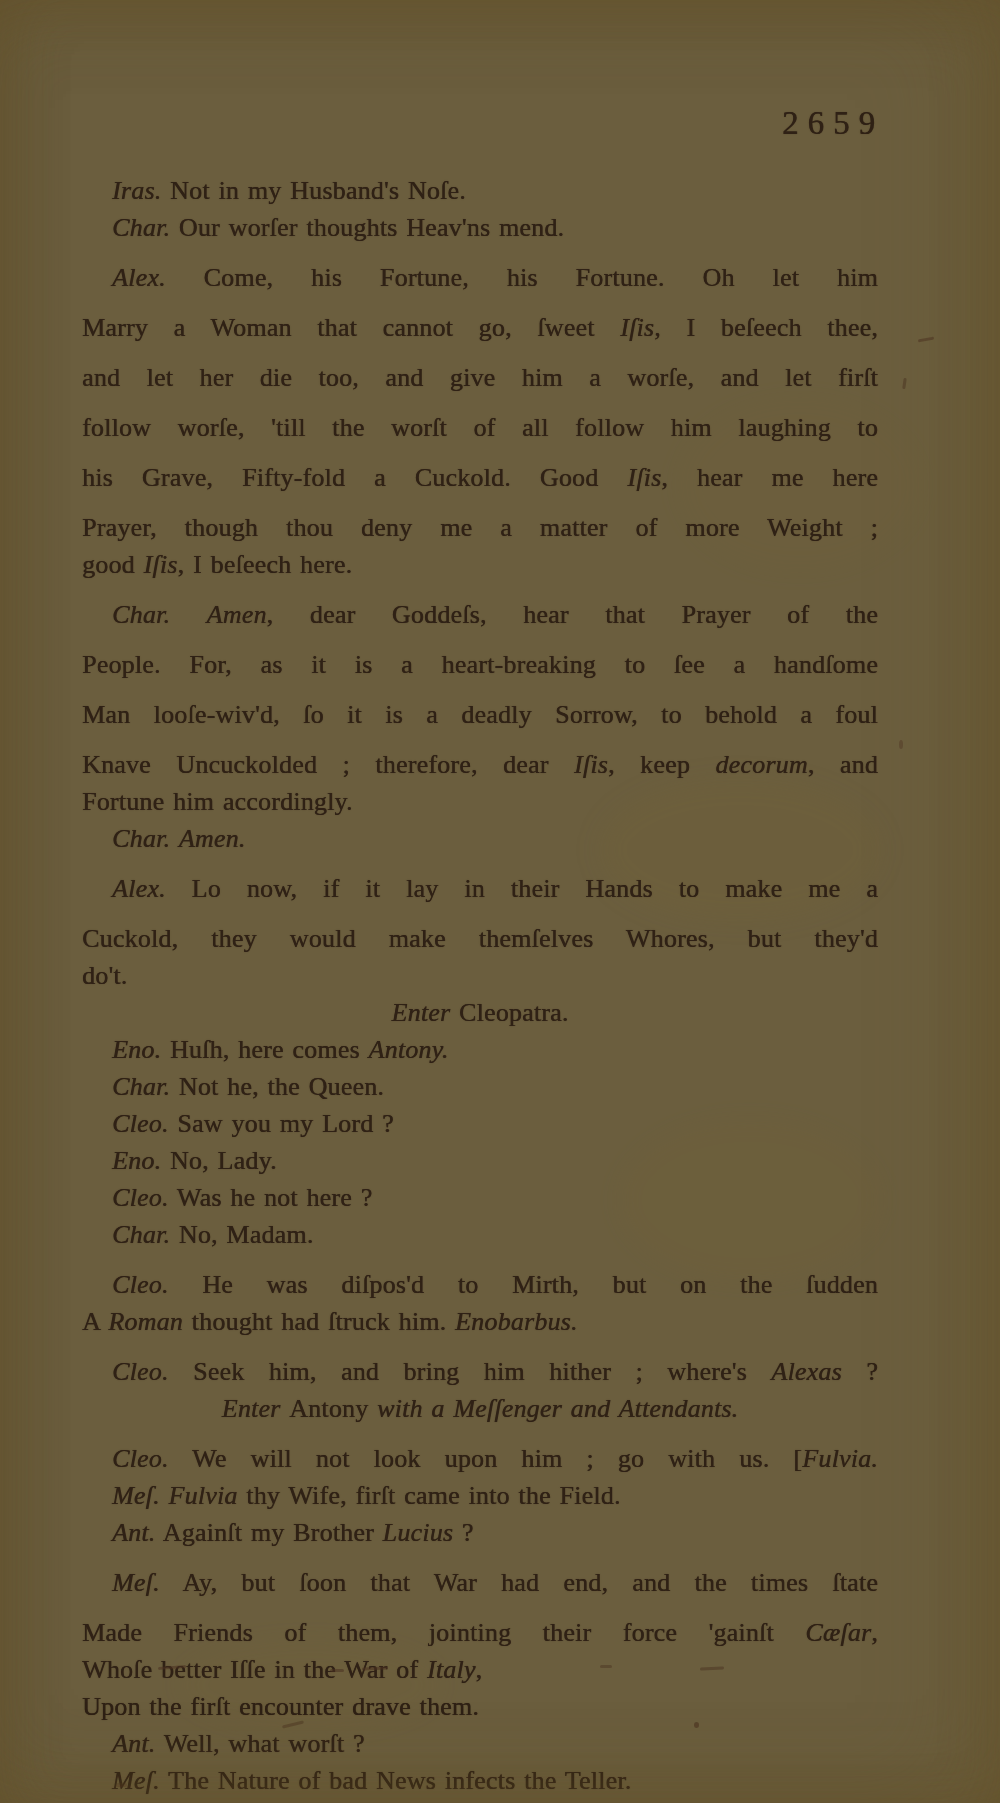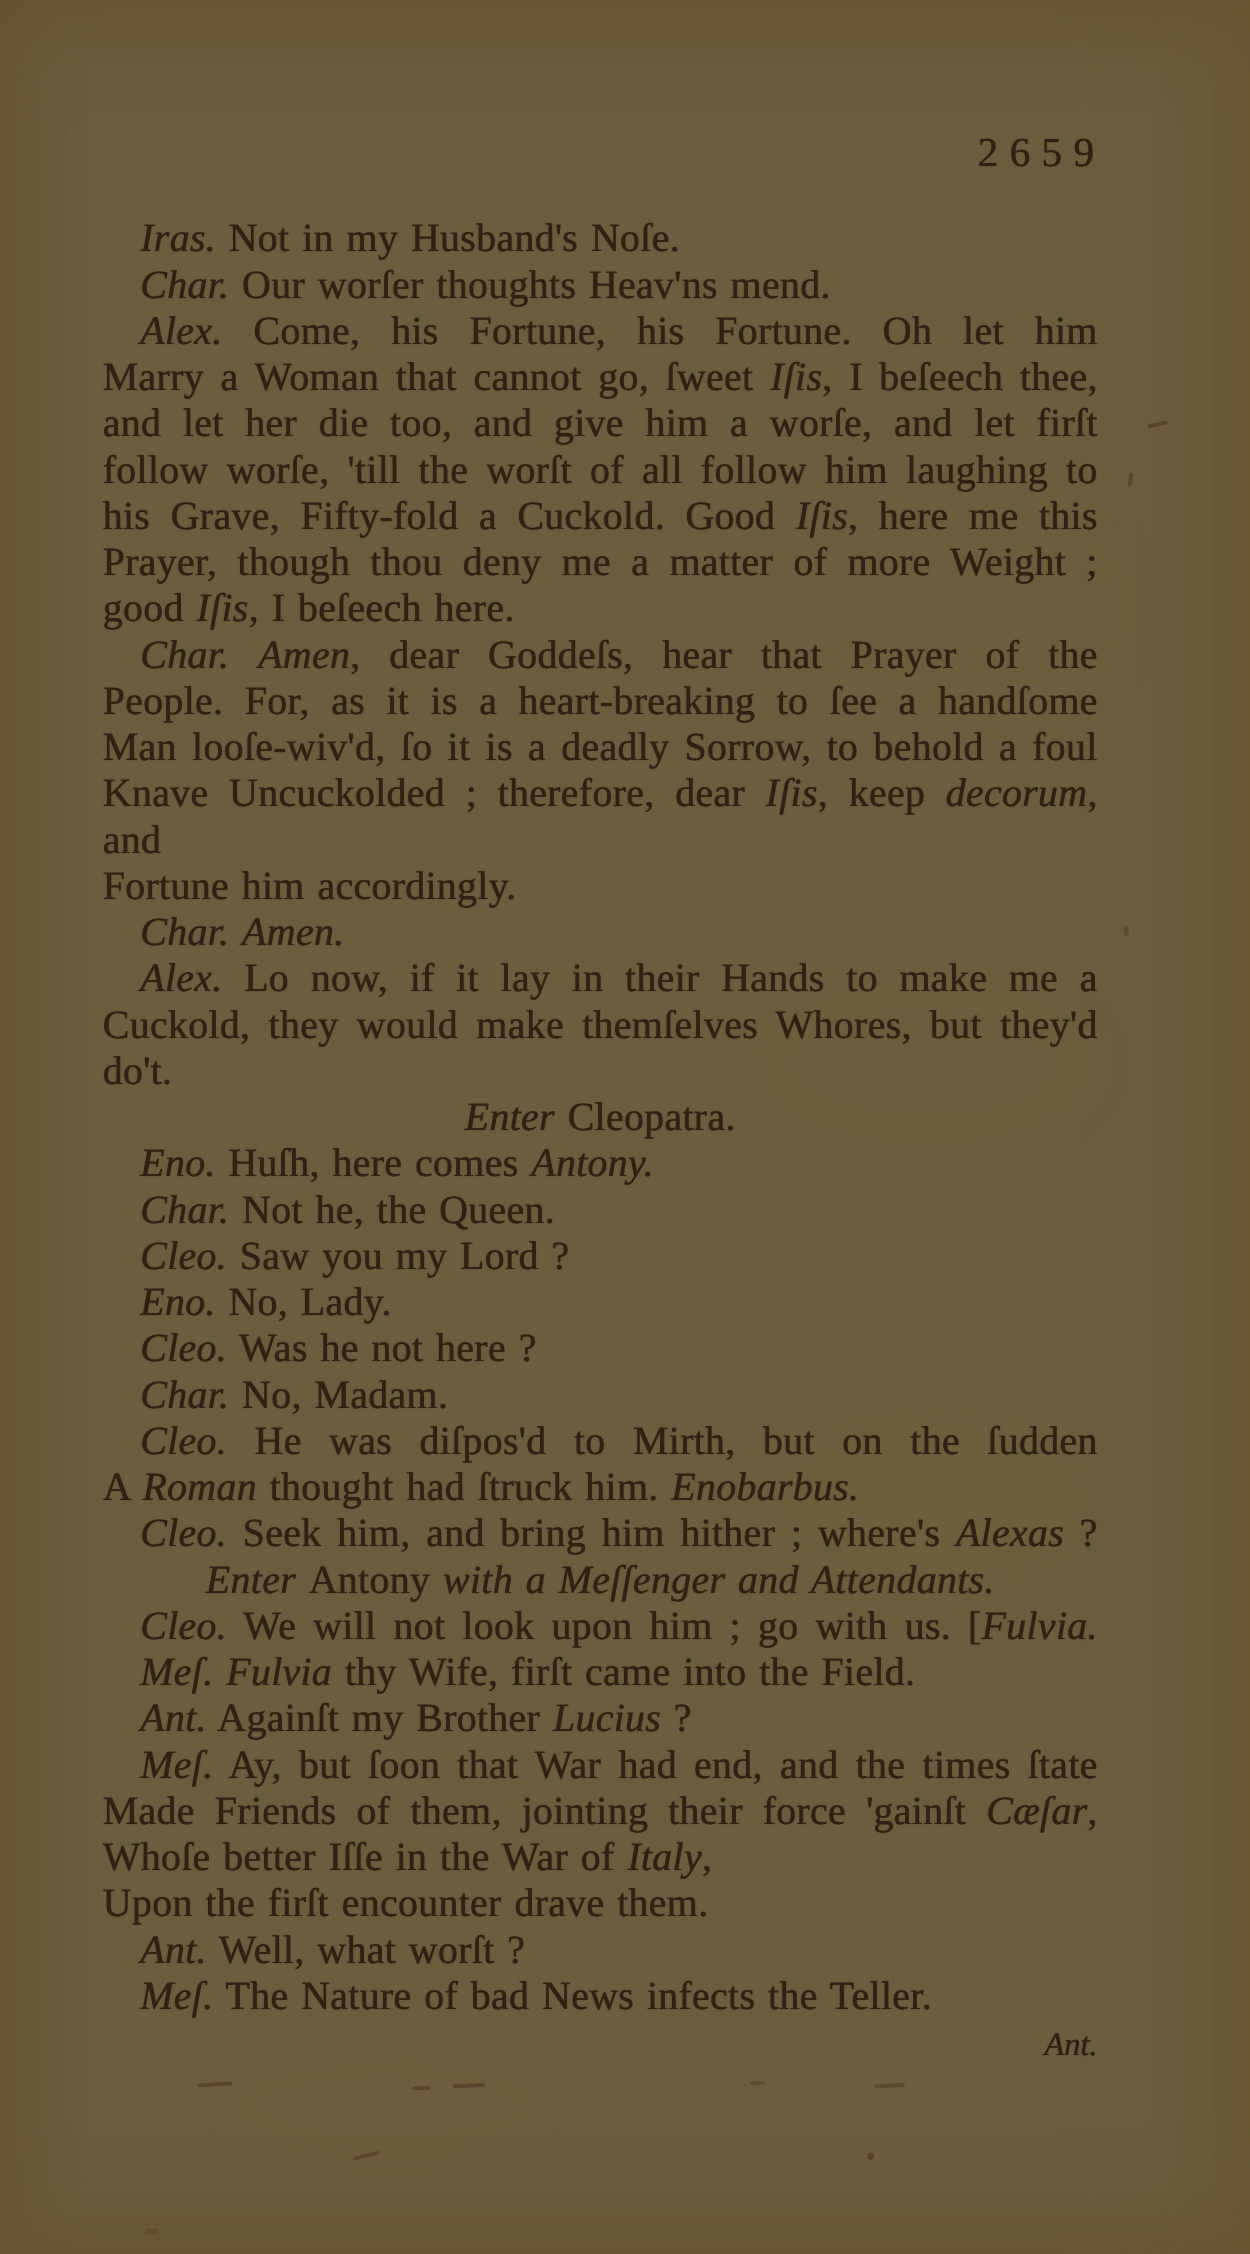--- a/index.html
+++ b/index.html
@@ -20,22 +20,22 @@
       inset 0 25px 60px rgba(95,75,35,0.30),
       inset -45px 0 90px rgba(105,85,42,0.28),
       inset 20px 0 50px rgba(90,72,35,0.22),
       inset 0 -30px 70px rgba(100,80,40,0.22);
   }
   .ink{ text-shadow:0.4px 0 0 rgba(47,33,21,0.85), 0 0 1.3px rgba(47,33,21,0.38); }
   .running-head{position:absolute;top:98px;left:82px;width:796px;height:60px;}
   .rh-title{position:absolute;left:142px;top:0;font-size:41px;letter-spacing:1px;white-space:nowrap;}
   .rh-page{position:absolute;right:-6px;top:7px;font-size:33px;letter-spacing:9px;white-space:nowrap;text-align:right;}
   .text-block{position:absolute;left:82px;top:172px;width:796px;}
-  .line{line-height:37px;font-size:32px;letter-spacing:0.2px;word-spacing:2px;min-height:37px;}
-  .line.just{text-align:justify;text-align-last:justify;}
+  .line{line-height:37px;font-size:26px;letter-spacing:0.2px;word-spacing:2px;min-height:37px;}
+  .line.just{text-align:justify;text-align-last:justify;margin-top:13px;}
   .line.center{text-align:center;}
   .line.ind{padding-left:30px;}
   .it{font-style:italic;}
   .catchword{line-height:37px;font-size:26px;text-align:right;margin-top:2px;}
   .mark{position:absolute;background:#4a3220;opacity:0.55;border-radius:2px;}
   .stain{position:absolute;background:rgba(120,98,52,0.16);border-radius:50%;filter:blur(12px);pointer-events:none;}
 </style>
 </head>
 <body>
 
@@ -51,21 +51,21 @@
   </div>
 
   <div class="text-block ink">
 
   <div class="line  ind"><span class="it">Iras.</span><span> Not in my Husband's Noſe.</span></div>
       <div class="line  ind"><span class="it">Char.</span><span> Our worſer thoughts Heav'ns mend.</span></div>
       <div class="line just ind"><span class="it">Alex.</span><span> Come, his Fortune, his Fortune. Oh let him</span></div>
       <div class="line just"><span>Marry a Woman that cannot go, ſweet </span><span class="it">Iſis</span><span>, I beſeech thee,</span></div>
       <div class="line just"><span>and let her die too, and give him a worſe, and let firſt</span></div>
       <div class="line just"><span>follow worſe, 'till the worſt of all follow him laughing to</span></div>
-      <div class="line just"><span>his Grave, Fifty-fold a Cuckold. Good </span><span class="it">Iſis</span><span>, here me this</span></div>
+      <div class="line just"><span>his Grave, Fifty-fold a Cuckold. Good </span><span class="it">Iſis</span><span>, hear me here</span></div>
       <div class="line just"><span>Prayer, though thou deny me a matter of more Weight ;</span></div>
       <div class="line"><span>good </span><span class="it">Iſis</span><span>, I beſeech here.</span></div>
       <div class="line just ind"><span class="it">Char.</span><span> </span><span class="it">Amen</span><span>, dear Goddeſs, hear that Prayer of the</span></div>
       <div class="line just"><span>People. For, as it is a heart-breaking to ſee a handſome</span></div>
       <div class="line just"><span>Man looſe-wiv'd, ſo it is a deadly Sorrow, to behold a foul</span></div>
       <div class="line just"><span>Knave Uncuckolded ; therefore, dear </span><span class="it">Iſis</span><span>, keep </span><span class="it">decorum</span><span>, and</span></div>
       <div class="line"><span>Fortune him accordingly.</span></div>
       <div class="line  ind"><span class="it">Char.</span><span> </span><span class="it">Amen.</span></div>
       <div class="line just ind"><span class="it">Alex.</span><span> Lo now, if it lay in their Hands to make me a</span></div>
       <div class="line just"><span>Cuckold, they would make themſelves Whores, but they'd</span></div>

